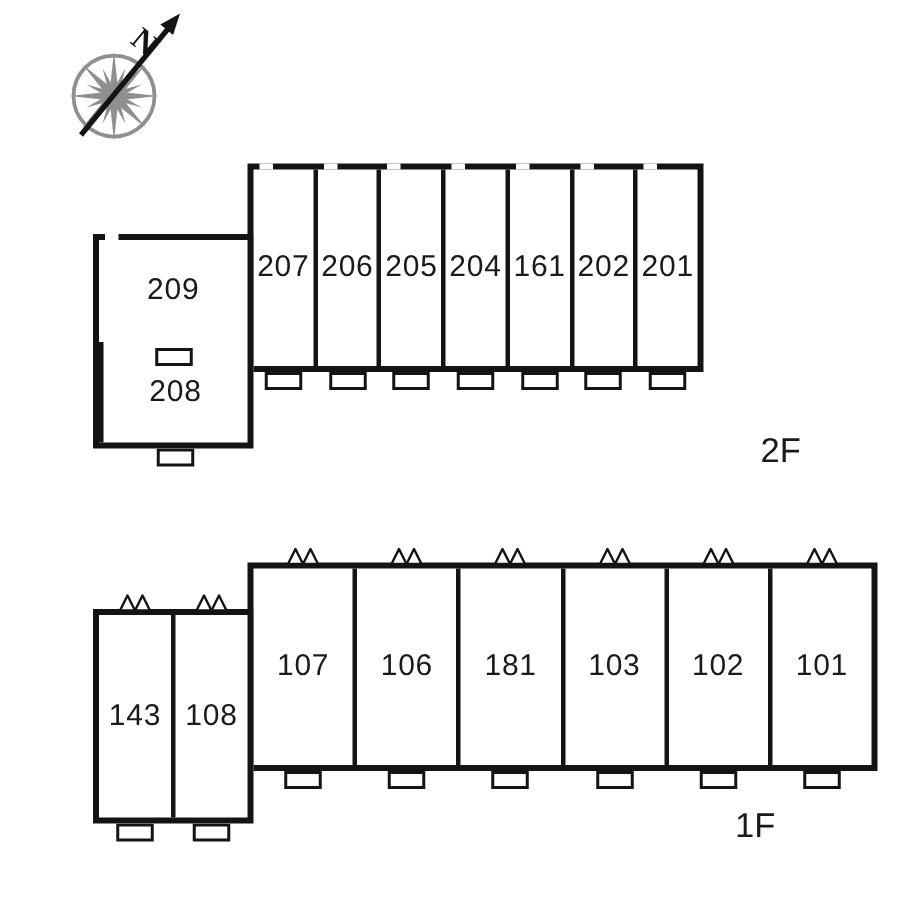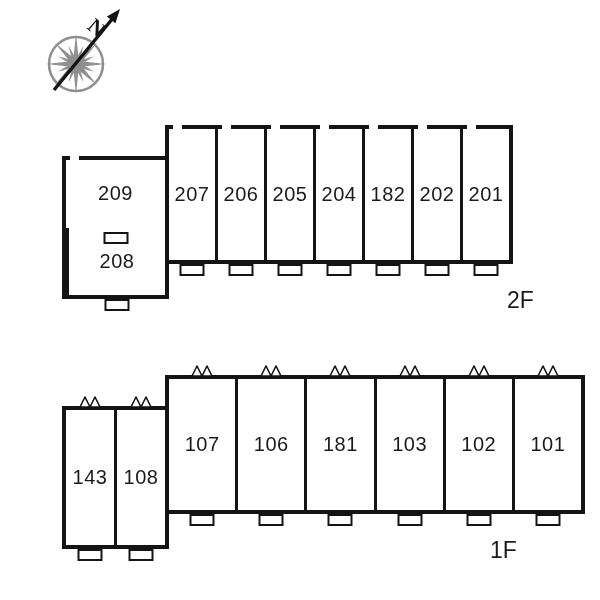--- a/index.html
+++ b/index.html
@@ -5,21 +5,21 @@
   html,body{margin:0;padding:0;background:#fff;}
   body{width:600px;height:600px;font-family:"Liberation Sans",sans-serif;}
   .plan{position:relative;width:600px;height:600px;background:#fff;overflow:hidden;}
 
   
   .block{position:absolute;display:flex;border:4px solid #141414;background:#fff;box-sizing:border-box;}
   .room{position:relative;flex:1;display:flex;align-items:center;justify-content:center;}
   .room + .room{border-left:3px solid #141414;}
   .num{font-size:20px;color:#1a1a1a;letter-spacing:.5px;}
 
-  .f2-main{left:165px;top:125px;width:348px;height:139px;text-align:right;}
+  .f2-main{left:165px;top:109px;width:304px;height:139px;text-align:right;}
   .f2-left{left:62px;top:156px;width:107px;height:143px;z-index:2;flex-direction:column;}
   .f1-main{left:165px;top:375px;width:420px;height:139px;}
   .f1-left{left:62px;top:406px;width:107px;height:143px;z-index:2;}
 
   
   .window-gap{position:absolute;top:-4px;left:4px;width:9px;height:4px;background:#fff;}
 
   
   .step{position:absolute;bottom:-16px;left:50%;transform:translateX(-50%);
         width:25px;height:12px;border:2.5px solid #141414;background:#fff;box-sizing:border-box;}
@@ -93,21 +93,21 @@
       <span class="num">205</span>
       <span class="step"></span>
     </div>
     <div class="room">
       <span class="window-gap"></span>
       <span class="num">204</span>
       <span class="step"></span>
     </div>
     <div class="room">
       <span class="window-gap"></span>
-      <span class="num">182</span>
+      <span class="num">161</span>
       <span class="step"></span>
     </div>
     <div class="room">
       <span class="window-gap"></span>
       <span class="num">202</span>
       <span class="step"></span>
     </div>
     <div class="room">
       <span class="window-gap"></span>
       <span class="num">201</span>

